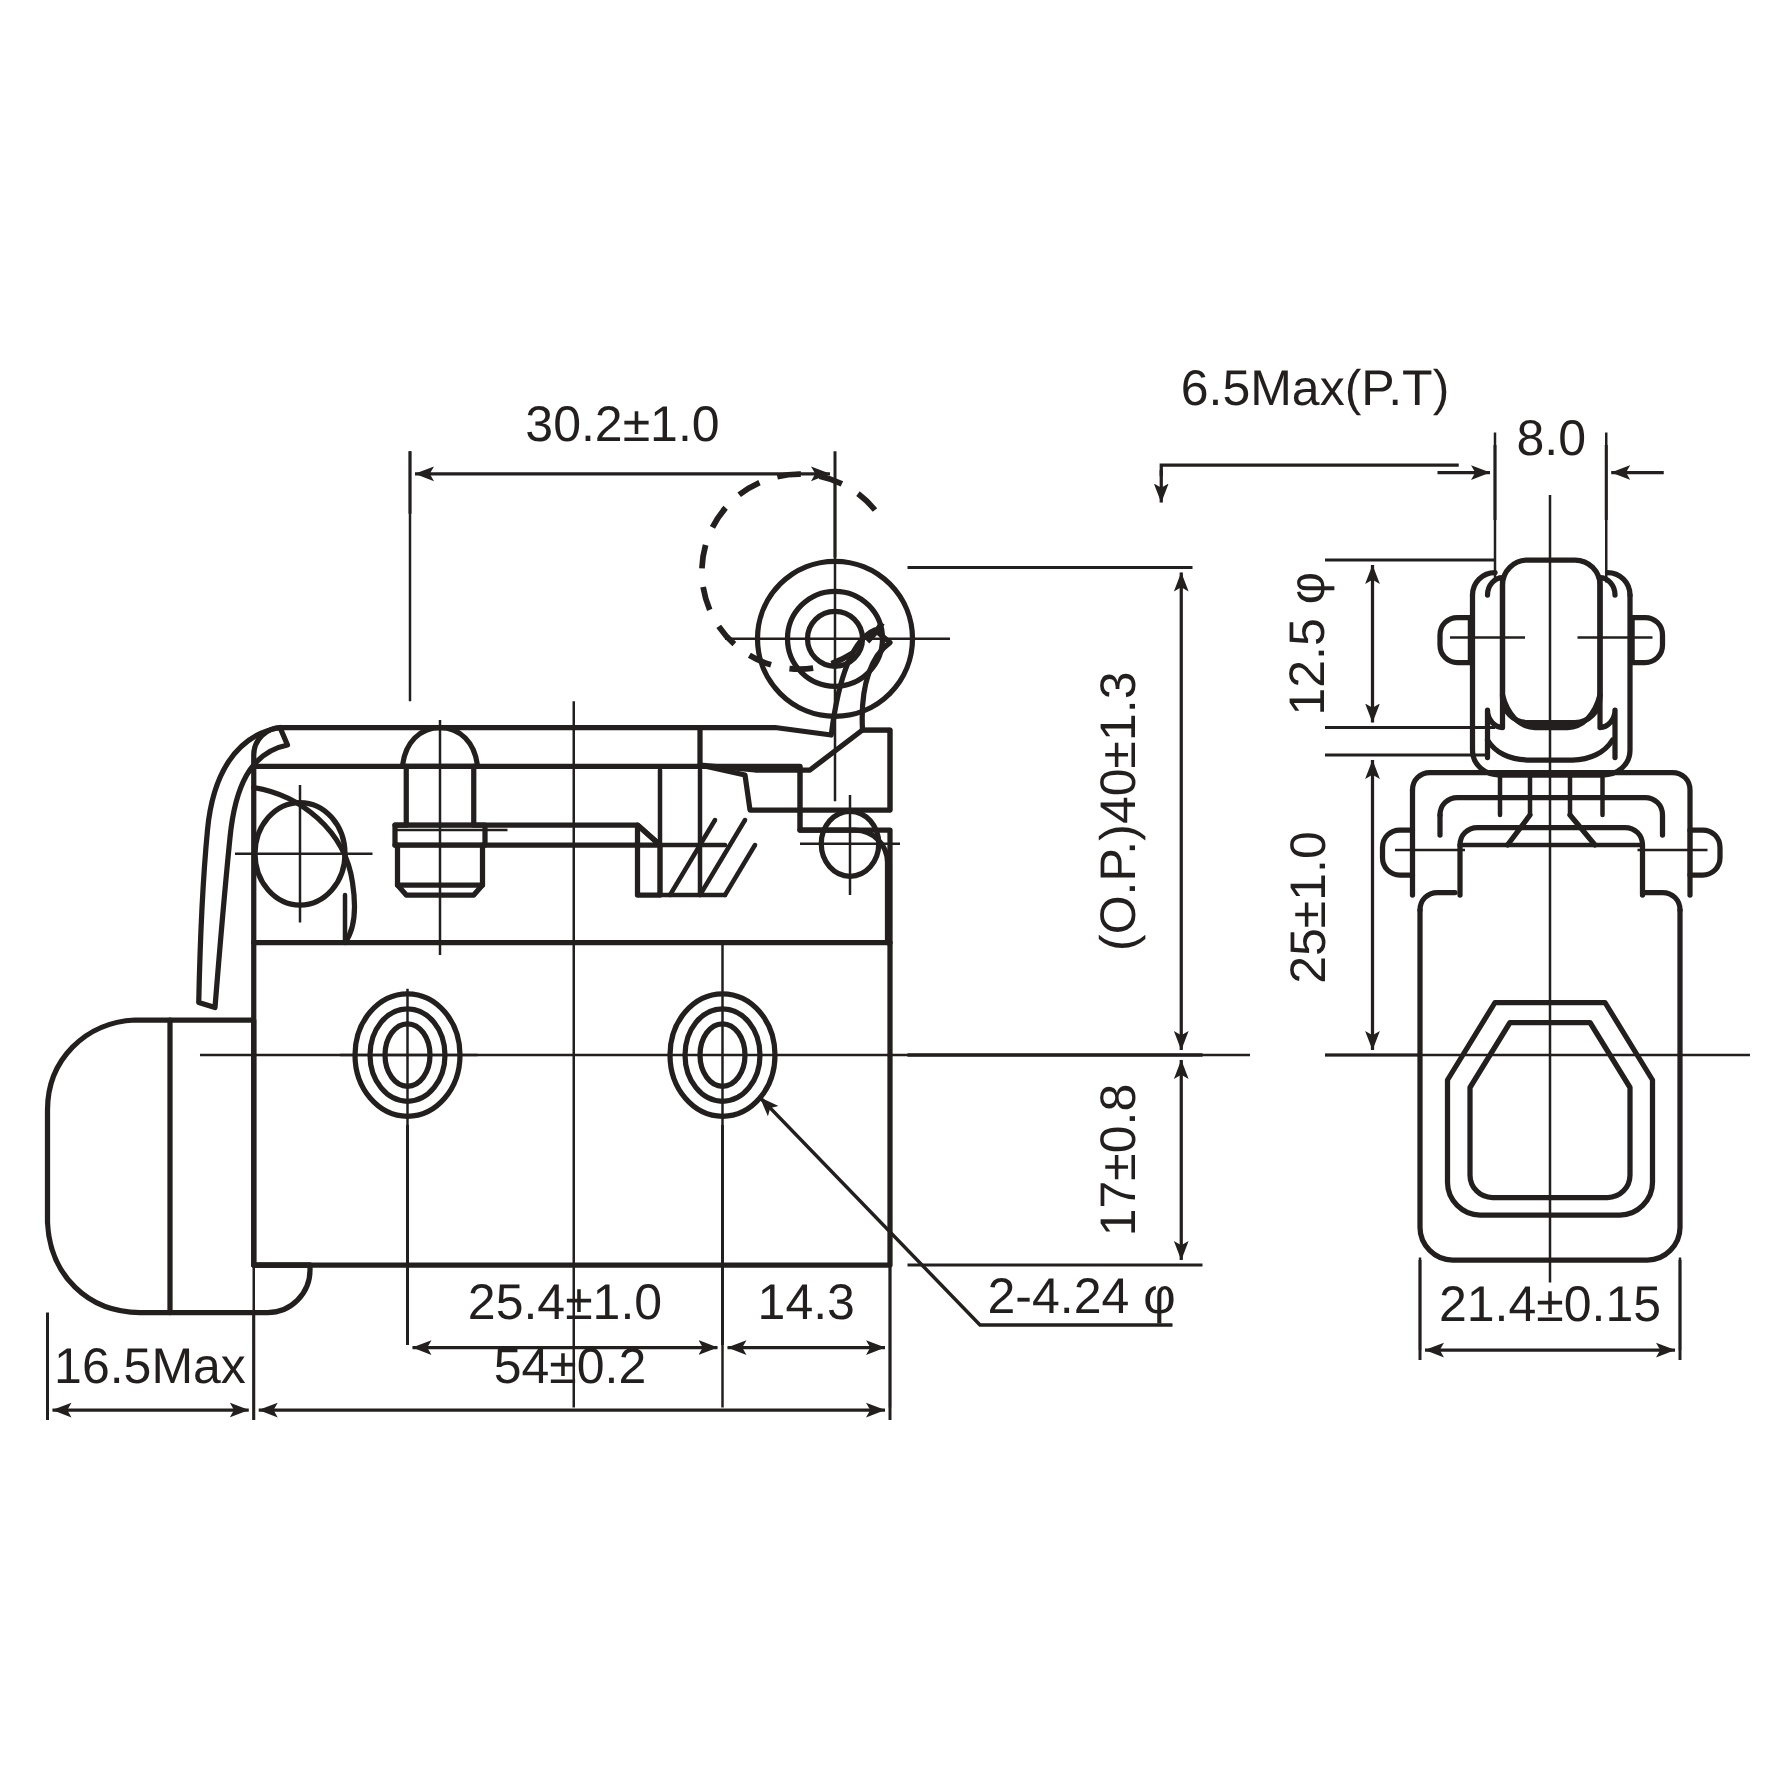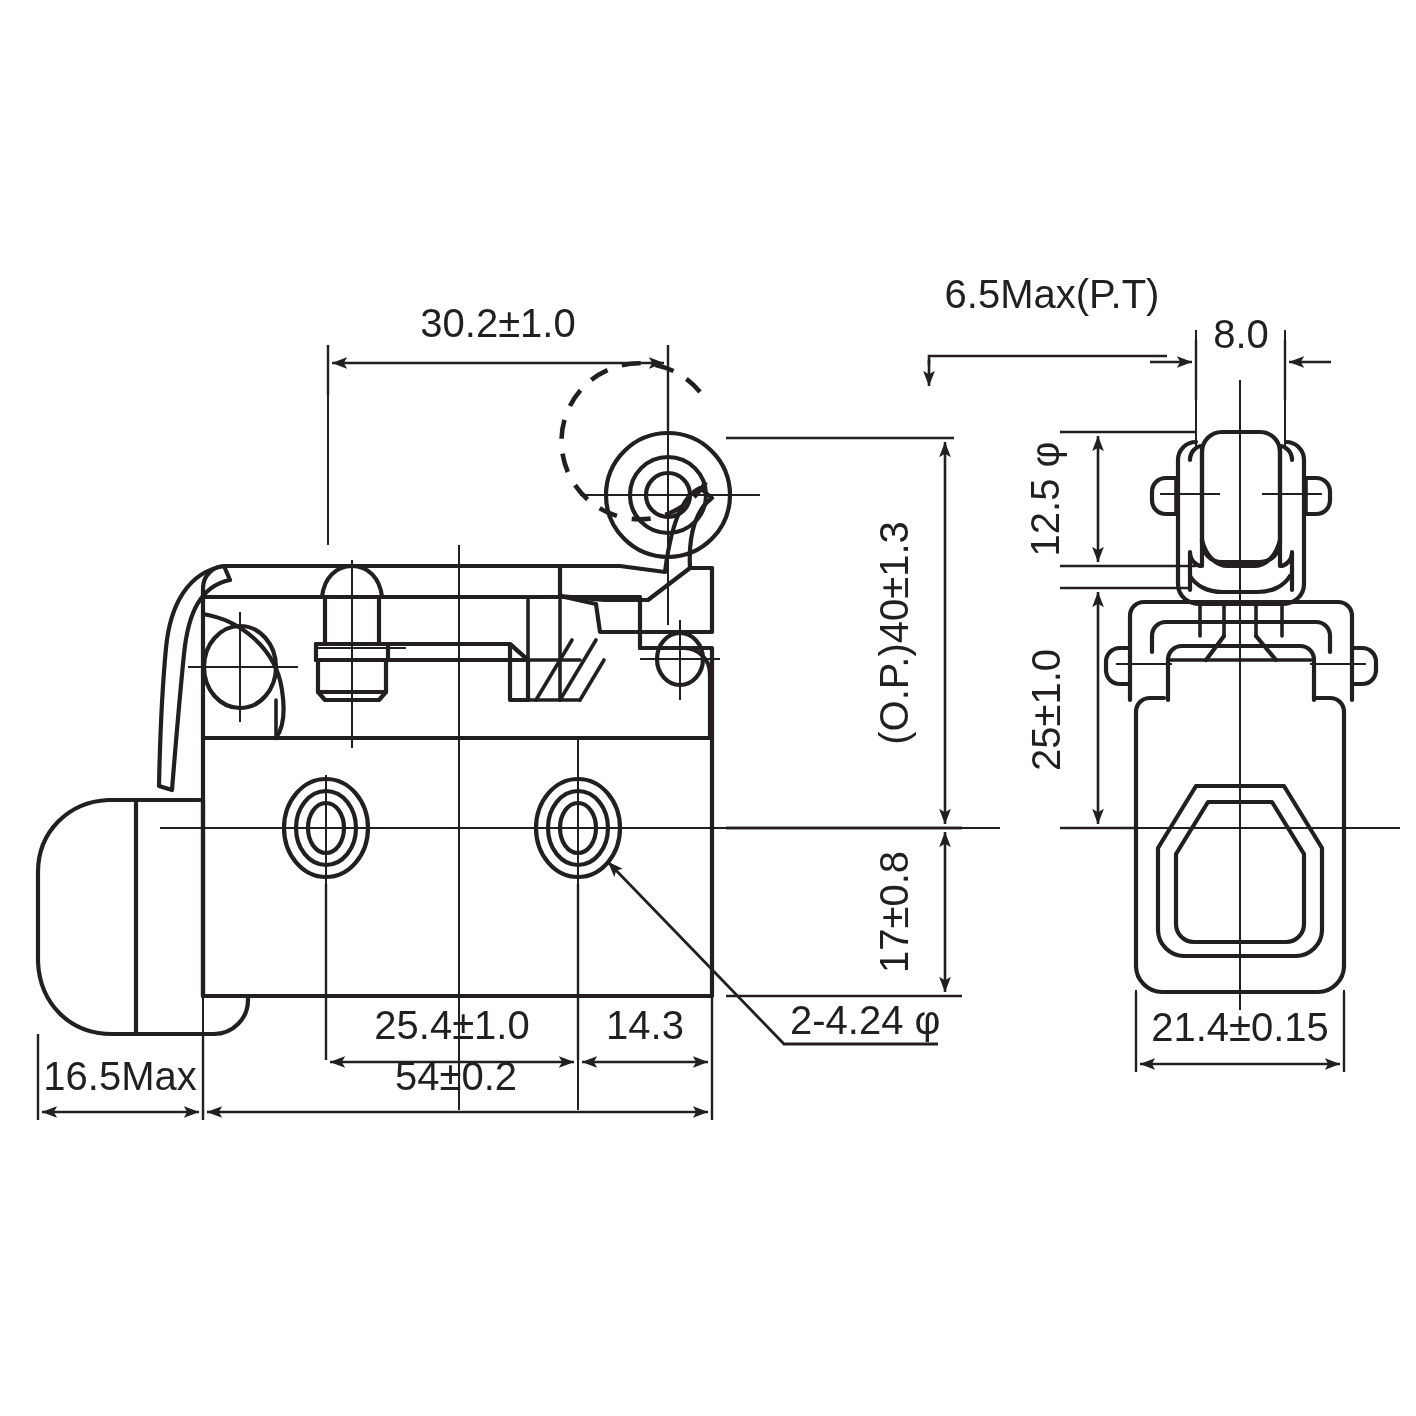--- a/index.html
+++ b/index.html
@@ -10,20 +10,21 @@
   }
   body {
     font-family: "Liberation Sans", sans-serif;
   }
   #sheet {
     position: relative;
     width: 1416px;
     height: 1151px;
     background: #ffffff;
     overflow: hidden;
+    margin-top: 16px;
   }
   #sheet svg {
     display: block;
     width: 1416px;
     height: 1416px;
   }
   .outline   { fill: none; stroke: #231f1e; stroke-width: 4.2; stroke-linejoin: round; stroke-linecap: round; }
   .outline-h { fill: none; stroke: #231f1e; stroke-width: 3.6; stroke-linejoin: round; stroke-linecap: round; }
   .center    { fill: none; stroke: #231f1e; stroke-width: 2.0; stroke-linecap: butt; }
   .dimline   { fill: none; stroke: #231f1e; stroke-width: 2.6; stroke-linecap: butt; }

